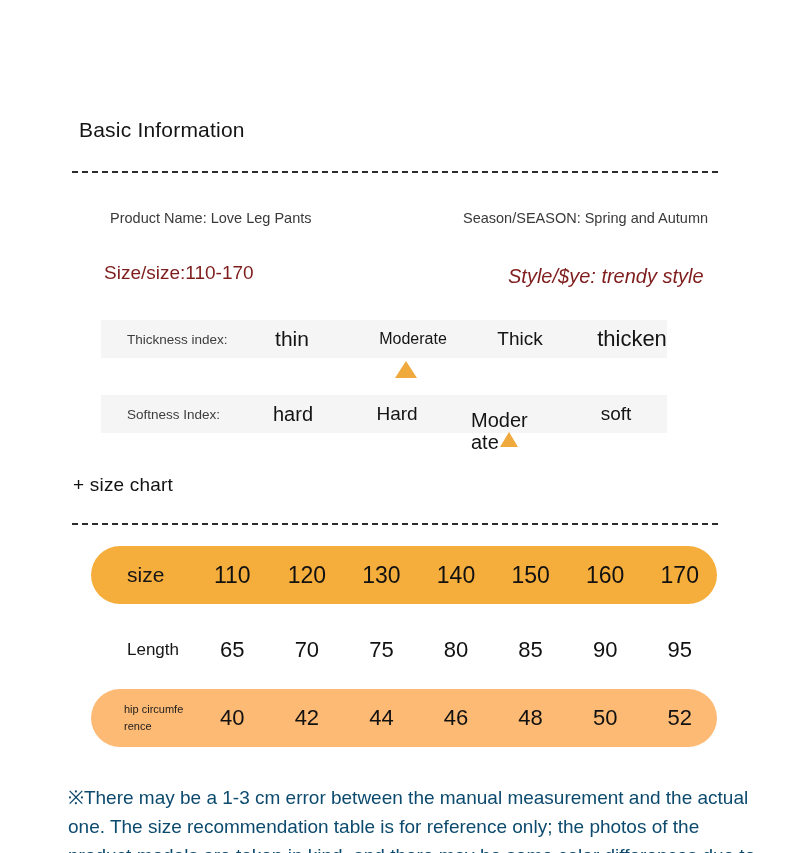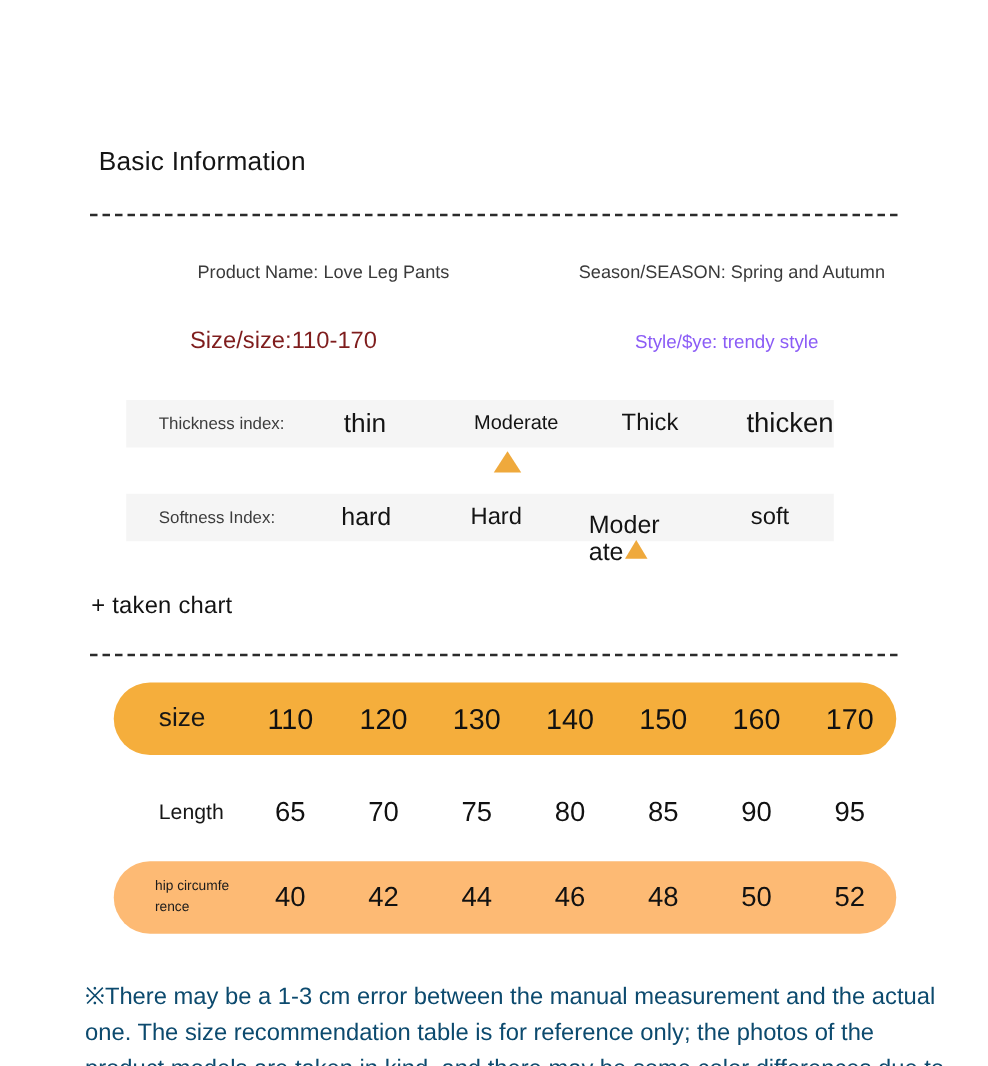--- a/index.html
+++ b/index.html
@@ -57,39 +57,39 @@
   .info-row { position: absolute; left: 0; right: 0; }
   .info-row.row1 { top: 210px; }
   .info-row.row2 { top: 265px; }
 
   .info-left {
     position: absolute;
     left: 110px;
     font-size: 14.5px;
     color: #3a3a3a;
     white-space: nowrap;
-    margin-left: 48px;
   }
   .info-right {
     position: absolute;
     left: 463px;
     font-size: 14.5px;
     color: #3a3a3a;
     white-space: nowrap;
   }
   .info-left.big {
     left: 104px;
     font-size: 19px;
     color: #7f1d1d;
     top: -3px;
   }
   .info-right.mid {
     left: 508px;
-    font-size: 15px;
-    color: #8b5cf6;
+    font-size: 20px;
+    color: #7f1d1d;
+    font-style: italic;
   }
 
   
   .index-band {
     position: absolute;
     left: 101px;
     width: 566px;
     height: 38px;
     background: #f5f5f5;
   }
@@ -246,21 +246,21 @@
 
   <div class="index-band softness">
     <span class="band-label">Softness Index:</span>
     <span class="band-opt s-opt1">hard</span>
     <span class="band-opt s-opt2">Hard</span>
     <span class="band-opt s-opt3">Moderate</span>
     <span class="band-opt s-opt4">soft</span>
   </div>
   <div class="pointer softness"></div>
 
-  <div class="size-chart-heading">+ taken chart</div>
+  <div class="size-chart-heading">+ size chart</div>
 
   <div class="dashed-rule r2"></div>
 
   <div class="table-row r-size">
     <span class="row-label size">size</span>
     <div class="cells">
       <span class="cell">110</span>
       <span class="cell">120</span>
       <span class="cell">130</span>
       <span class="cell">140</span>

